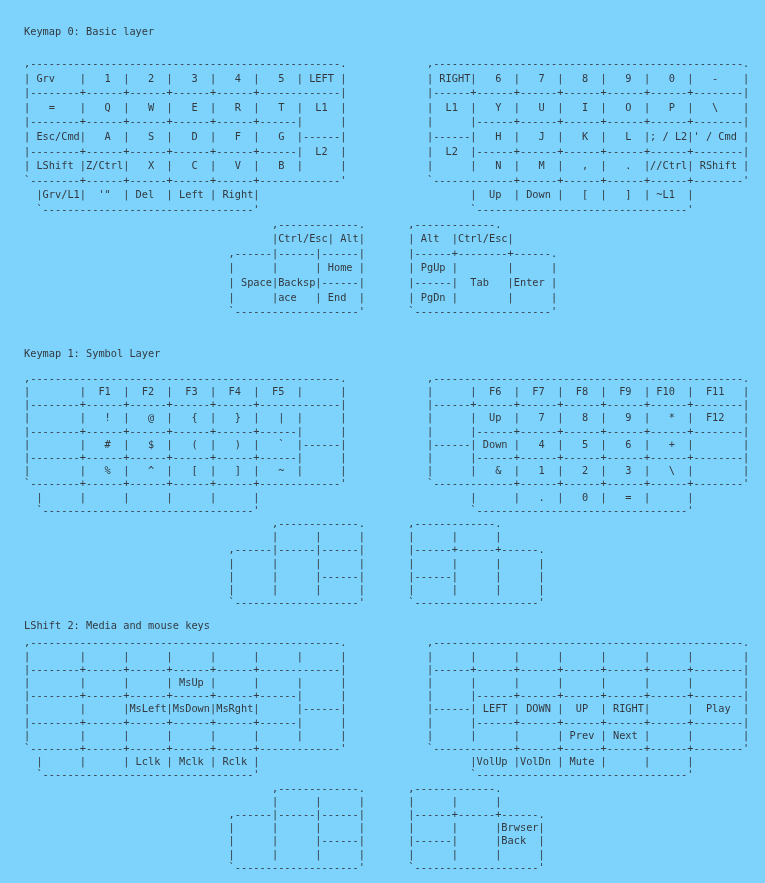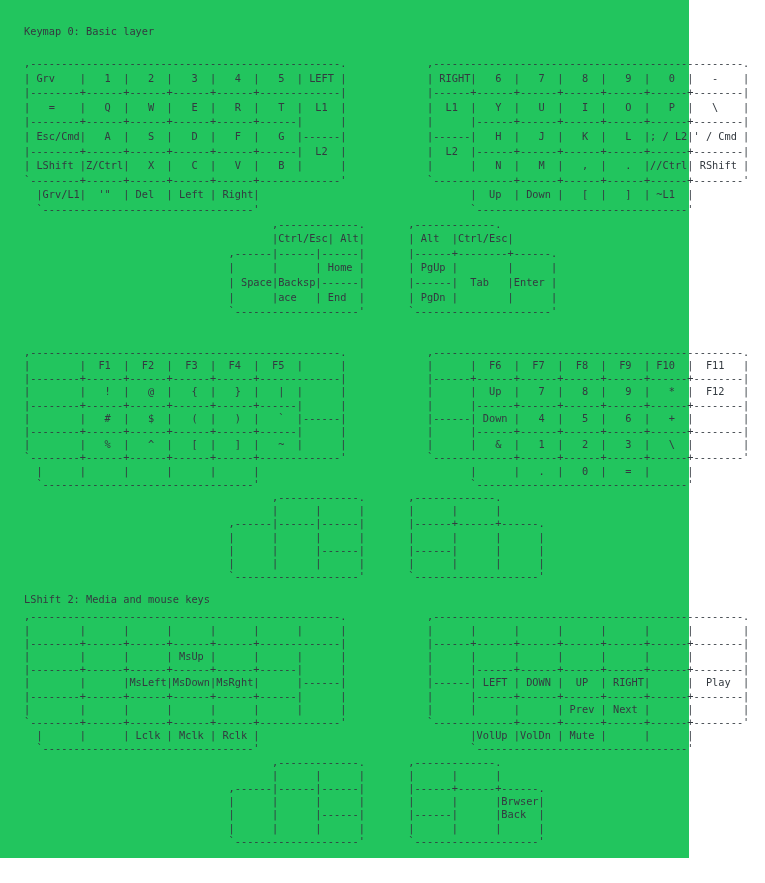--- a/index.html
+++ b/index.html
@@ -1,26 +1,26 @@
 <!DOCTYPE html>
 <html><head>
 <meta charset="utf-8">
 <style>
   html, body {
     margin: 0;
     padding: 0;
     background: #ffffff;
   }
   .doc {
-    width: 689px;
+    width: 765px;
     box-sizing: border-box;
     padding: 24px 1px 10px 24px;
     font-family: "DejaVu Sans Mono", "Liberation Mono", monospace;
     color: #343a40;
-    background: #22c55e;
+    background: #7dd3fc;
   }
   .keymap-title {
     font-size: 10.3px;
     line-height: 14px;
     white-space: pre;
     font-weight: normal;
   }
   .keymap-art {
     margin: 0;
     font-size: 10.3px;
@@ -55,20 +55,21 @@
                                         ,-------------.       ,-------------.
                                         |Ctrl/Esc| Alt|       | Alt  |Ctrl/Esc|
                                  ,------|------|------|       |------+--------+------.
                                  |      |      | Home |       | PgUp |        |      |
                                  | Space|Backsp|------|       |------|  Tab   |Enter |
                                  |      |ace   | End  |       | PgDn |        |      |
                                  `--------------------'       `----------------------'</pre>
   </section>
 
   <section class="keymap-section" id="s1">
+    <div class="keymap-title">Keymap 1: Symbol Layer</div>
     <pre class="keymap-art">,--------------------------------------------------.             ,--------------------------------------------------.
 |        |  F1  |  F2  |  F3  |  F4  |  F5  |      |             |      |  F6  |  F7  |  F8  |  F9  | F10  |  F11   |
 |--------+------+------+------+------+-------------|             |------+------+------+------+------+------+--------|
 |        |   !  |   @  |   {  |   }  |   |  |      |             |      |  Up  |   7  |   8  |   9  |   *  |  F12   |
 |--------+------+------+------+------+------|      |             |      |------+------+------+------+------+--------|
 |        |   #  |   $  |   (  |   )  |   `  |------|             |------| Down |   4  |   5  |   6  |   +  |        |
 |--------+------+------+------+------+------|      |             |      |------+------+------+------+------+--------|
 |        |   %  |   ^  |   [  |   ]  |   ~  |      |             |      |   &amp;  |   1  |   2  |   3  |   \  |        |
 `--------+------+------+------+------+-------------'             `-------------+------+------+------+------+--------'
   |      |      |      |      |      |                                  |      |   .  |   0  |   =  |      |

